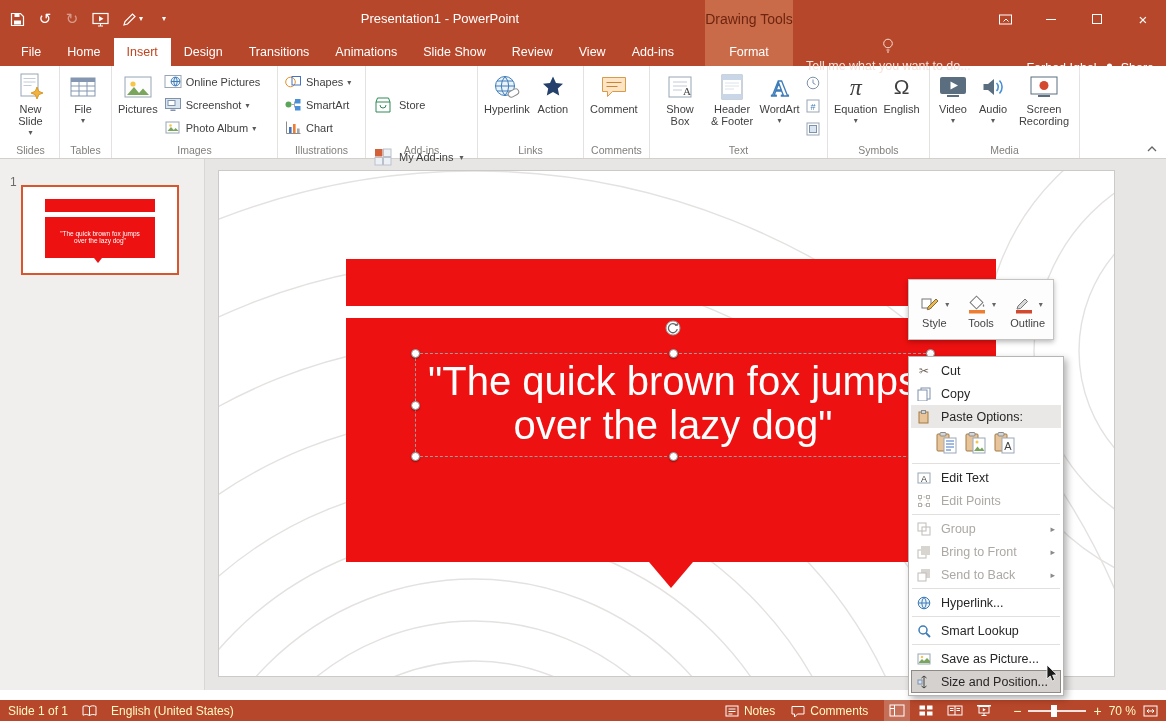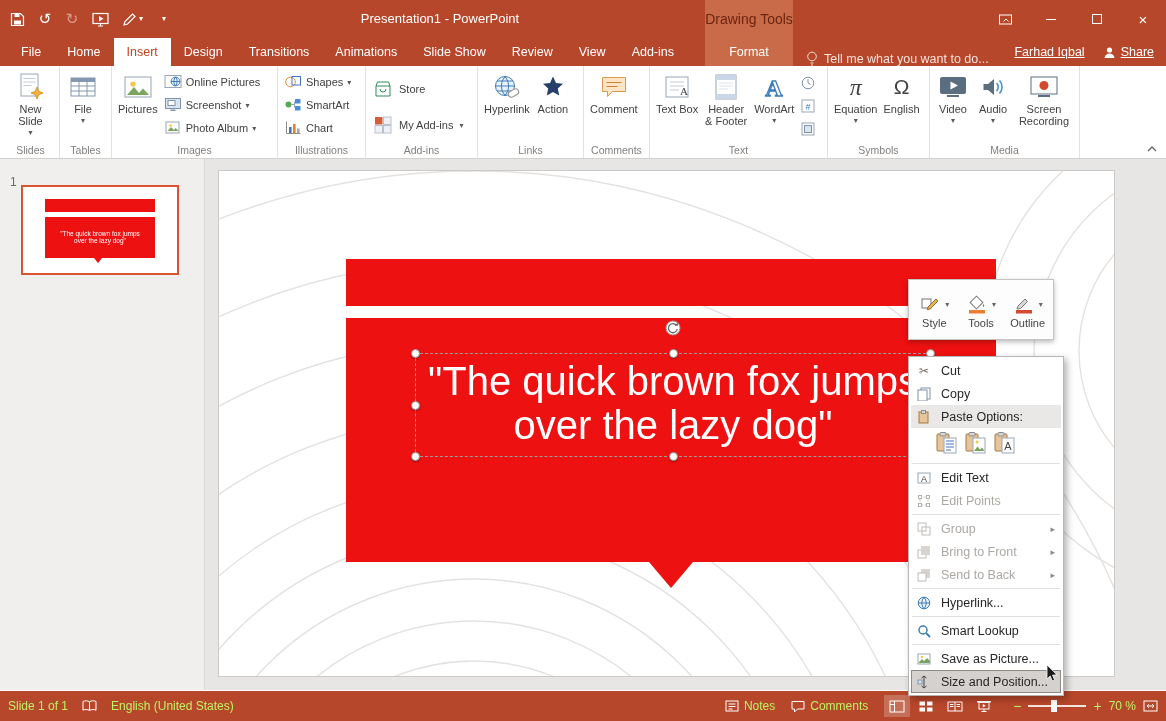--- a/index.html
+++ b/index.html
@@ -20,36 +20,36 @@
   .minline { width:10px; height:1px; background:#fff; display:inline-block; }
 
   .ctxblock { position:absolute; left:705px; top:0; width:88px; height:66px; background:var(--c-contextual,#C96B48); z-index:3; }
   .ctxlabel { height:38px; display:flex; align-items:center; justify-content:center; font-size:14px; color:#6E2410; }
   .ctxtab { height:28px; line-height:28px; text-align:center; color:#fff; font-size:12.5px; }
 
   
   .tabrow { position:absolute; left:0; top:38px; width:100%; height:28px; background:var(--c-titlebar,#B7472A); font-size:12.5px; color:#fff; white-space:nowrap; padding-left:8px; z-index:2; }
   .tab { display:inline-block; height:28px; line-height:28px; padding:0 13px; }
   .tab.selected { background:#fff; color:var(--c-tabsel,#C0451F); }
-  .tellme { position:absolute; left:806px; top:0; height:28px; display:flex; align-items:flex-end; gap:6px; color:#F6E3DC; }
-  .acct { position:absolute; right:12px; top:0; height:28px; display:flex; align-items:center; gap:18px; color:#fff;text-decoration:underline; }
+  .tellme { position:absolute; left:806px; top:0; height:28px; display:flex; align-items:center; gap:6px; color:#F6E3DC;flex-direction:column; }
+  .acct { position:absolute; right:12px; top:16px; height:28px; display:flex; align-items:center; gap:6px; color:#fff;text-decoration:underline; }
   .sharebox { display:flex; align-items:center; gap:5px; }
 
   
   .ribbon { position:absolute; left:0; top:66px; width:100%; height:93px; background:#fff; border-bottom:1px solid #D2CFCD; display:flex; align-items:stretch; padding-left:2px; z-index:1; }
   .rgroup { position:relative; border-right:1px solid #E4E2E0; padding:2px 3px 14px; flex:none; }
   .grow { display:flex; align-items:flex-start; height:100%; }
   .glabel { position:absolute; left:0; right:0; bottom:2px; text-align:center; font-size:10.5px; color:#817F7D; }
   .btn-large { display:inline-flex; flex-direction:column; align-items:center; min-width:40px; padding:3px 3px 0; font-size:11px; color:#3F3F3F; text-align:center; line-height:12px; }
   .btn-large .ricon { height:32px; display:flex; align-items:center; justify-content:center; }
   .rcaret { font-size:8px; line-height:9px; color:#5A5A5A; margin-top:1px; }
   .scol { display:flex; flex-direction:column; gap:2px; padding-top:3px; }
   .btn-small { display:flex; align-items:center; gap:4px; font-size:11px; color:#3F3F3F; height:21px; padding:0 3px; white-space:nowrap; }
   .mcol { display:flex; flex-direction:column; gap:8px; padding-top:7px; }
-  .btn-med { display:flex; align-items:center; gap:6px; font-size:11px; color:#3F3F3F; height:28px; padding:0 4px; white-space:nowrap; }
+  .btn-med { display:flex; align-items:center; gap:6px; font-size:11px; color:#3F3F3F; height:28px; padding:0 4px; white-space:nowrap;margin-top:16px; }
   .tinycol { display:flex; flex-direction:column; gap:7px; padding:7px 2px 0; }
   .tbtn { width:18px; height:16px; display:flex; align-items:center; justify-content:center; }
   .collapse { position:absolute; right:8px; bottom:5px; }
   .eqglyph { font-family:"Liberation Serif",serif; font-style:italic; font-size:24px; color:#404040; }
   .symglyph { font-size:21px; color:#404040; }
 
   
   .slidepanel { position:absolute; left:0; top:159px; width:205px; height:531px; background:#F1EFED; border-right:1px solid #D9D6D3; }
   .thumbnum { position:absolute; left:10px; top:16px; font-size:12px; color:#6A6A6A; }
   .thumb { position:absolute; left:21px; top:26px; width:158px; height:90px; background:#fff; border:2px solid var(--c-thumbborder,#D9552E); }
@@ -85,21 +85,21 @@
   .mi.disabled { color:#ACA8A4; }
   .mi .sub { margin-left:auto; font-size:9px; color:#8A8A8A; }
   .mi.hl { background:var(--c-menuhl,#D5D1CE); box-shadow:inset 0 0 0 1px #8E8A86; }
   .mi.header { background:#EAE8E6; }
   .pasterow { display:flex; gap:5px; padding:3px 4px 6px 24px; }
   .pbtn { width:24px; height:24px; display:flex; align-items:center; justify-content:center; }
   .sep { height:1px; background:#E2DFDC; margin:2px 1px; }
   .cursor { position:absolute; left:1046px; top:664px; z-index:30; }
 
   
-  .statusbar { position:absolute; left:0; bottom:0; width:100%; height:30px; background:var(--c-titlebar,#B7472A); color:#bef264; font-size:12px; display:flex; align-items:center; padding:0 8px; gap:14px; z-index:2; }
+  .statusbar { position:absolute; left:0; bottom:0; width:100%; height:21px; background:var(--c-titlebar,#B7472A); color:#fef9c3; font-size:12px; display:flex; align-items:center; padding:0 8px; gap:14px; z-index:2; }
   .sb-item { display:flex; align-items:center; gap:5px; }
   .sb-right { margin-left:auto; display:flex; align-items:center; gap:16px; }
   .views { display:flex; align-items:center; gap:3px; }
   .vbtn { width:26px; height:22px; display:flex; align-items:center; justify-content:center; }
   .vbtn.active { background:rgba(255,255,255,.22); }
   .zoomer { display:flex; align-items:center; gap:7px; }
   .ztrack { width:58px; height:2px; background:rgba(255,255,255,.85); position:relative; }
   .zthumb { position:absolute; left:23px; top:-5px; width:6px; height:12px; background:#fff; }
   .zglyph { font-size:14px; }
 </style>
@@ -380,21 +380,21 @@
   <div class="rgroup" style="width:178px">
     <div class="grow">
       <div class="btn-large" style="min-width:42px">
         <span class="ricon">
             <svg width="26" height="26" viewBox="0 0 26 26">
               <rect x="2" y="3" width="22" height="20" fill="#fff" stroke="#98A5B5"></rect>
               <path d="M6 8h14M6 12h14M6 16h9" stroke="#C3CCD8"></path>
               <text x="16" y="21" font-size="11" fill="#3F3F3F" font-family="Liberation Serif,serif">A</text>
             </svg>
           </span>
-        <span class="rlabel">Text Box</span>
+        <span class="rlabel">Show Box</span>
       </div>
       <div class="btn-large" style="min-width:46px;max-width:50px">
         <span class="ricon">
             <svg width="24" height="28" viewBox="0 0 24 28">
               <rect x="2" y="2" width="20" height="24" fill="#fff" stroke="#98A5B5"></rect>
               <rect x="2" y="2" width="20" height="5" fill="#C9D6E8"></rect>
               <rect x="2" y="21" width="20" height="5" fill="#C9D6E8"></rect>
               <path d="M5 10h14M5 13h14M5 16h9" stroke="#DDE3EA"></path>
             </svg>
           </span>

